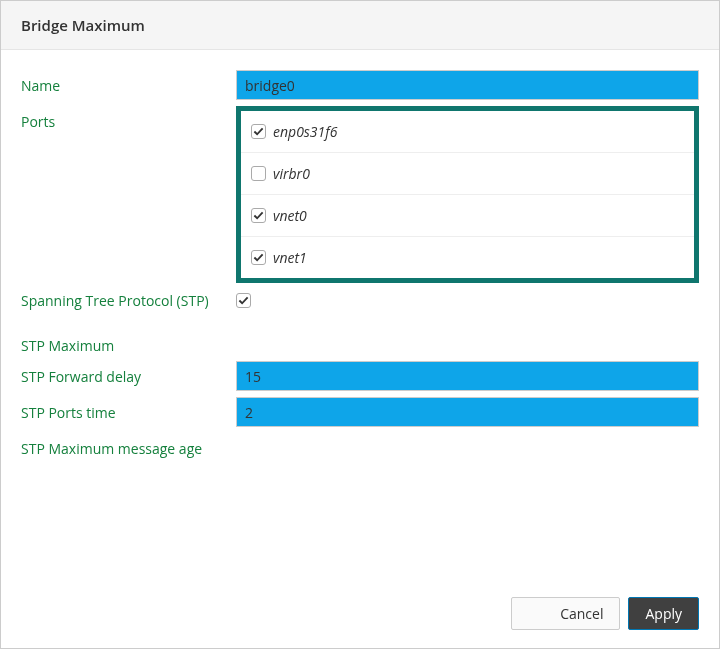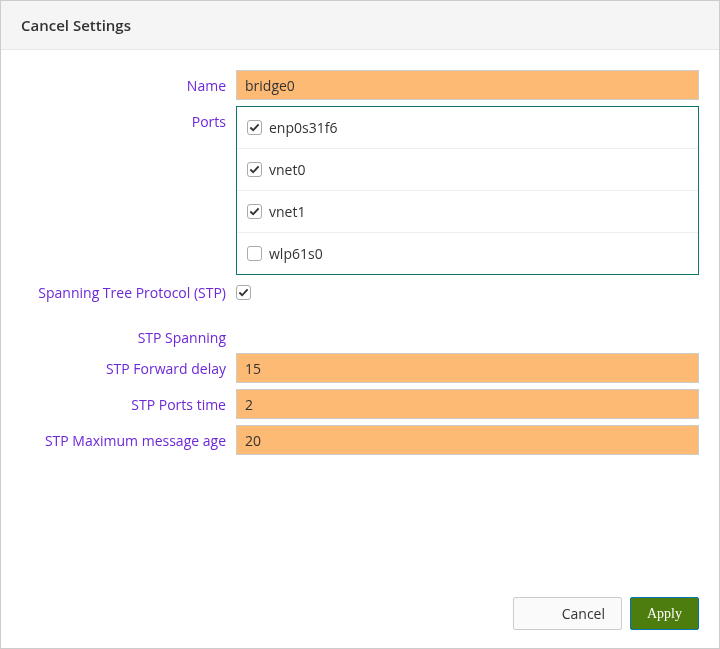--- a/index.html
+++ b/index.html
@@ -35,43 +35,43 @@
       padding: 20px 20px 10px 20px;
       overflow-y: auto;
     }
     .form-row {
       display: flex;
       align-items: flex-start;
       margin-bottom: 6px;
     }
     .form-label {
       width: 215px;
-      text-align: right;
       padding-right: 10px;
       padding-top: 6px;
-      color: #6d28d9;
+      color: #15803d;
       font-size: 14px;
       flex-shrink: 0;
     }
     .form-control {
       flex: 1;
     }
     .text-input {
       width: 100%;
       height: 30px;
       padding: 4px 8px;
       border: 1px solid #ccc;
       font-size: 14px;
       color: #333;
-      background: #fdba74;
+      background: #0ea5e9;
       font-family: inherit;
     }
     .ports-list {
-      border: 1px solid #0f766e;
-      background: #fff;
+      border: 5px solid #0f766e;
+      background: #fff;
+      font-style: italic;
     }
     .port-item {
       display: flex;
       align-items: center;
       padding: 11px 10px;
       gap: 7px;
     }
     .port-item:not(:last-child) {
       border-bottom: 1px solid #eee;
     }
@@ -122,32 +122,31 @@
       cursor: pointer;
       font-family: inherit;
     }
     .btn-default {
       background: #fafafa;
       border: 1px solid #ccc;
       color: #333;
       padding-left: 48px;
     }
     .btn-primary {
-      background: #4d7c0f;
+      background: #404040;
       border: 1px solid #0077b3;
       color: #fff;
-      font-family: Liberation Serif, serif;
     }
   </style>
 </head>
 <body>
 
 <div class="dialog">
   <div class="dialog-header">
-    <div class="dialog-title">Cancel Settings</div>
+    <div class="dialog-title">Bridge Maximum</div>
   </div>
 
   <div class="dialog-body">
 
     <div class="form-row">
       <div class="form-label">Name</div>
       <div class="form-control">
         <input type="text" class="text-input" value="bridge0" style="">
       </div>
     </div>
@@ -158,79 +157,76 @@
         <div class="ports-list">
           <div class="port-item">
             <span class="checkbox-wrapper checked">
               <svg class="checkmark" viewBox="0 0 12 12">
                   <path d="M1.5 6 L4.5 9 L10.5 2.5" stroke="#333" stroke-width="2" fill="none"></path>
                 </svg>
             </span>
             <span class="port-label">enp0s31f6</span>
           </div>
           <div class="port-item">
+            <span class="checkbox-wrapper">
+              
+            </span>
+            <span class="port-label">virbr0</span>
+          </div>
+          <div class="port-item">
             <span class="checkbox-wrapper checked">
               <svg class="checkmark" viewBox="0 0 12 12">
                   <path d="M1.5 6 L4.5 9 L10.5 2.5" stroke="#333" stroke-width="2" fill="none"></path>
                 </svg>
             </span>
             <span class="port-label">vnet0</span>
           </div>
           <div class="port-item">
             <span class="checkbox-wrapper checked">
               <svg class="checkmark" viewBox="0 0 12 12">
                   <path d="M1.5 6 L4.5 9 L10.5 2.5" stroke="#333" stroke-width="2" fill="none"></path>
                 </svg>
             </span>
             <span class="port-label">vnet1</span>
-          </div>
-          <div class="port-item">
-            <span class="checkbox-wrapper">
-              
-            </span>
-            <span class="port-label">wlp61s0</span>
           </div>
         </div>
       </div>
     </div>
 
     <div class="form-row stp-checkbox-row">
       <div class="form-label">Spanning Tree Protocol (STP)</div>
       <div class="form-control">
         <span class="checkbox-wrapper checked">
           <svg class="checkmark" viewBox="0 0 12 12">
               <path d="M1.5 6 L4.5 9 L10.5 2.5" stroke="#333" stroke-width="2" fill="none"></path>
             </svg>
         </span>
       </div>
     </div>
 
     <div class="form-row">
-      <div class="form-label">STP Spanning</div>
+      <div class="form-label">STP Maximum</div>
     </div>
 
     <div class="form-row">
       <div class="form-label">STP Forward delay</div>
       <div class="form-control">
         <input type="text" class="text-input" value="15" style="">
       </div>
     </div>
 
     <div class="form-row">
       <div class="form-label">STP Ports time</div>
       <div class="form-control">
         <input type="text" class="text-input" value="2" style="">
       </div>
     </div>
 
     <div class="form-row">
       <div class="form-label">STP Maximum message age</div>
-      <div class="form-control">
-        <input type="text" class="text-input" value="20" style="">
-      </div>
     </div>
 
   </div>
 
   <div class="dialog-footer">
     <button class="btn btn-default">Cancel</button>
     <button class="btn btn-primary">Apply</button>
   </div>
 </div>
 

